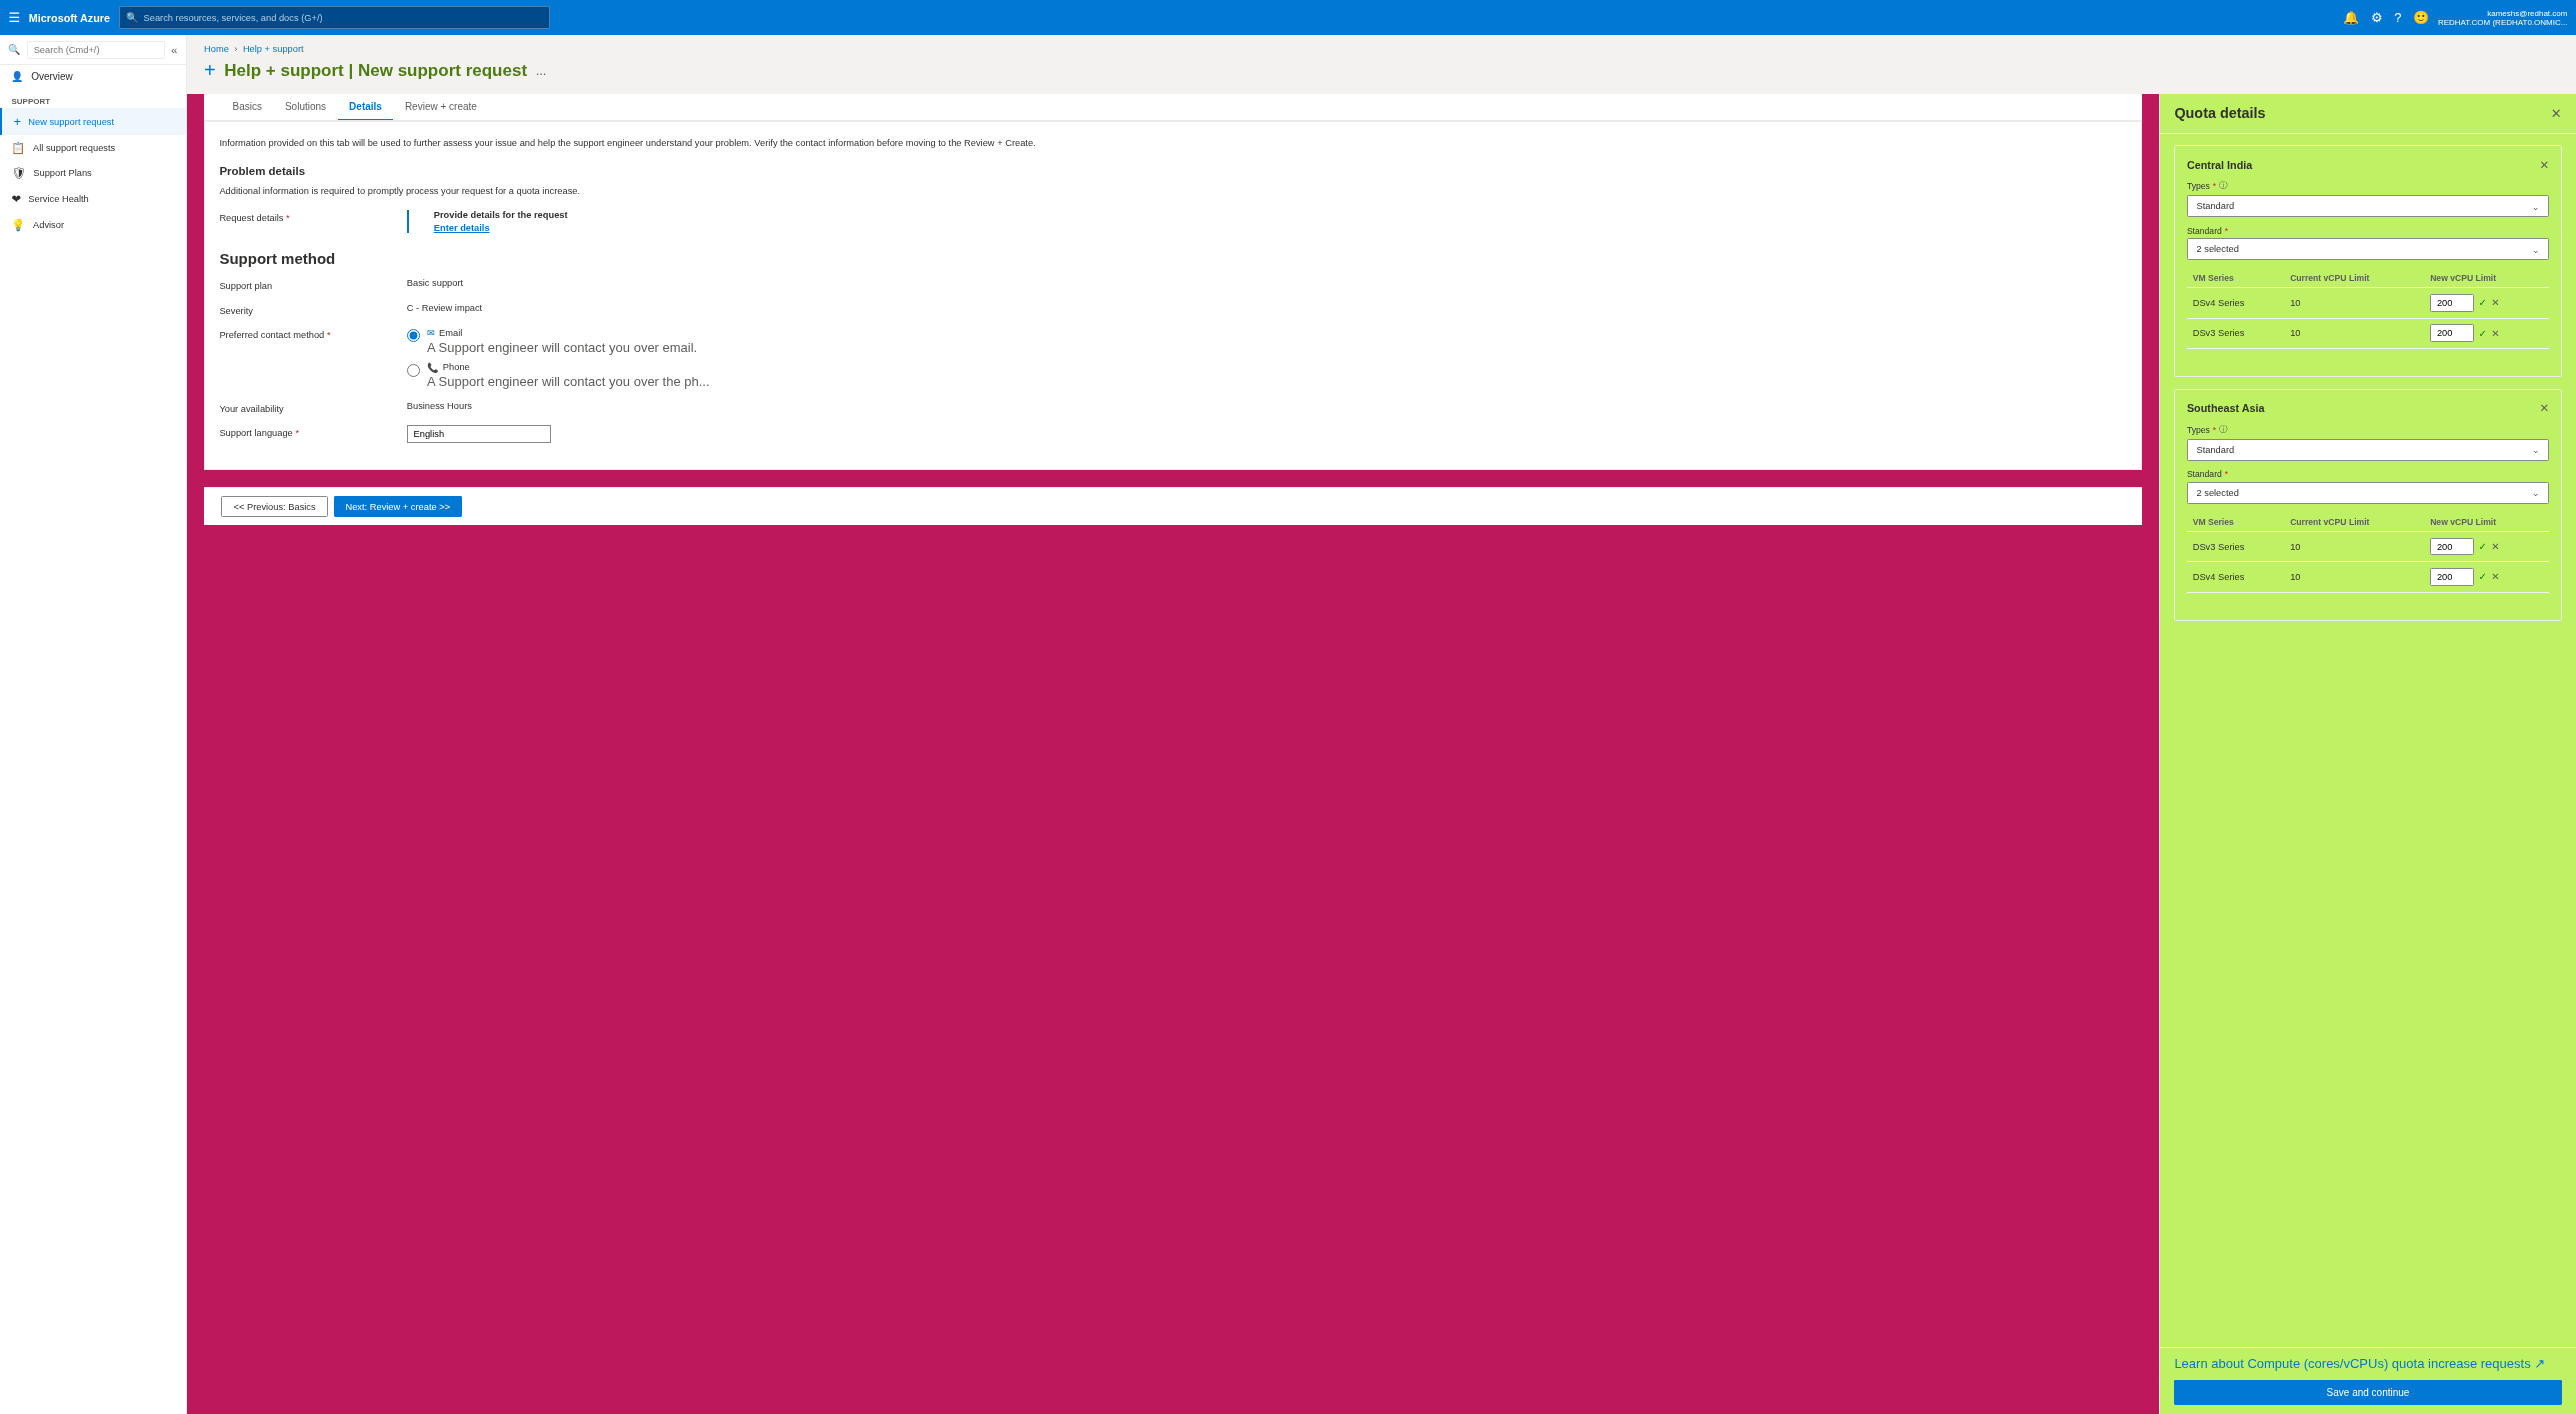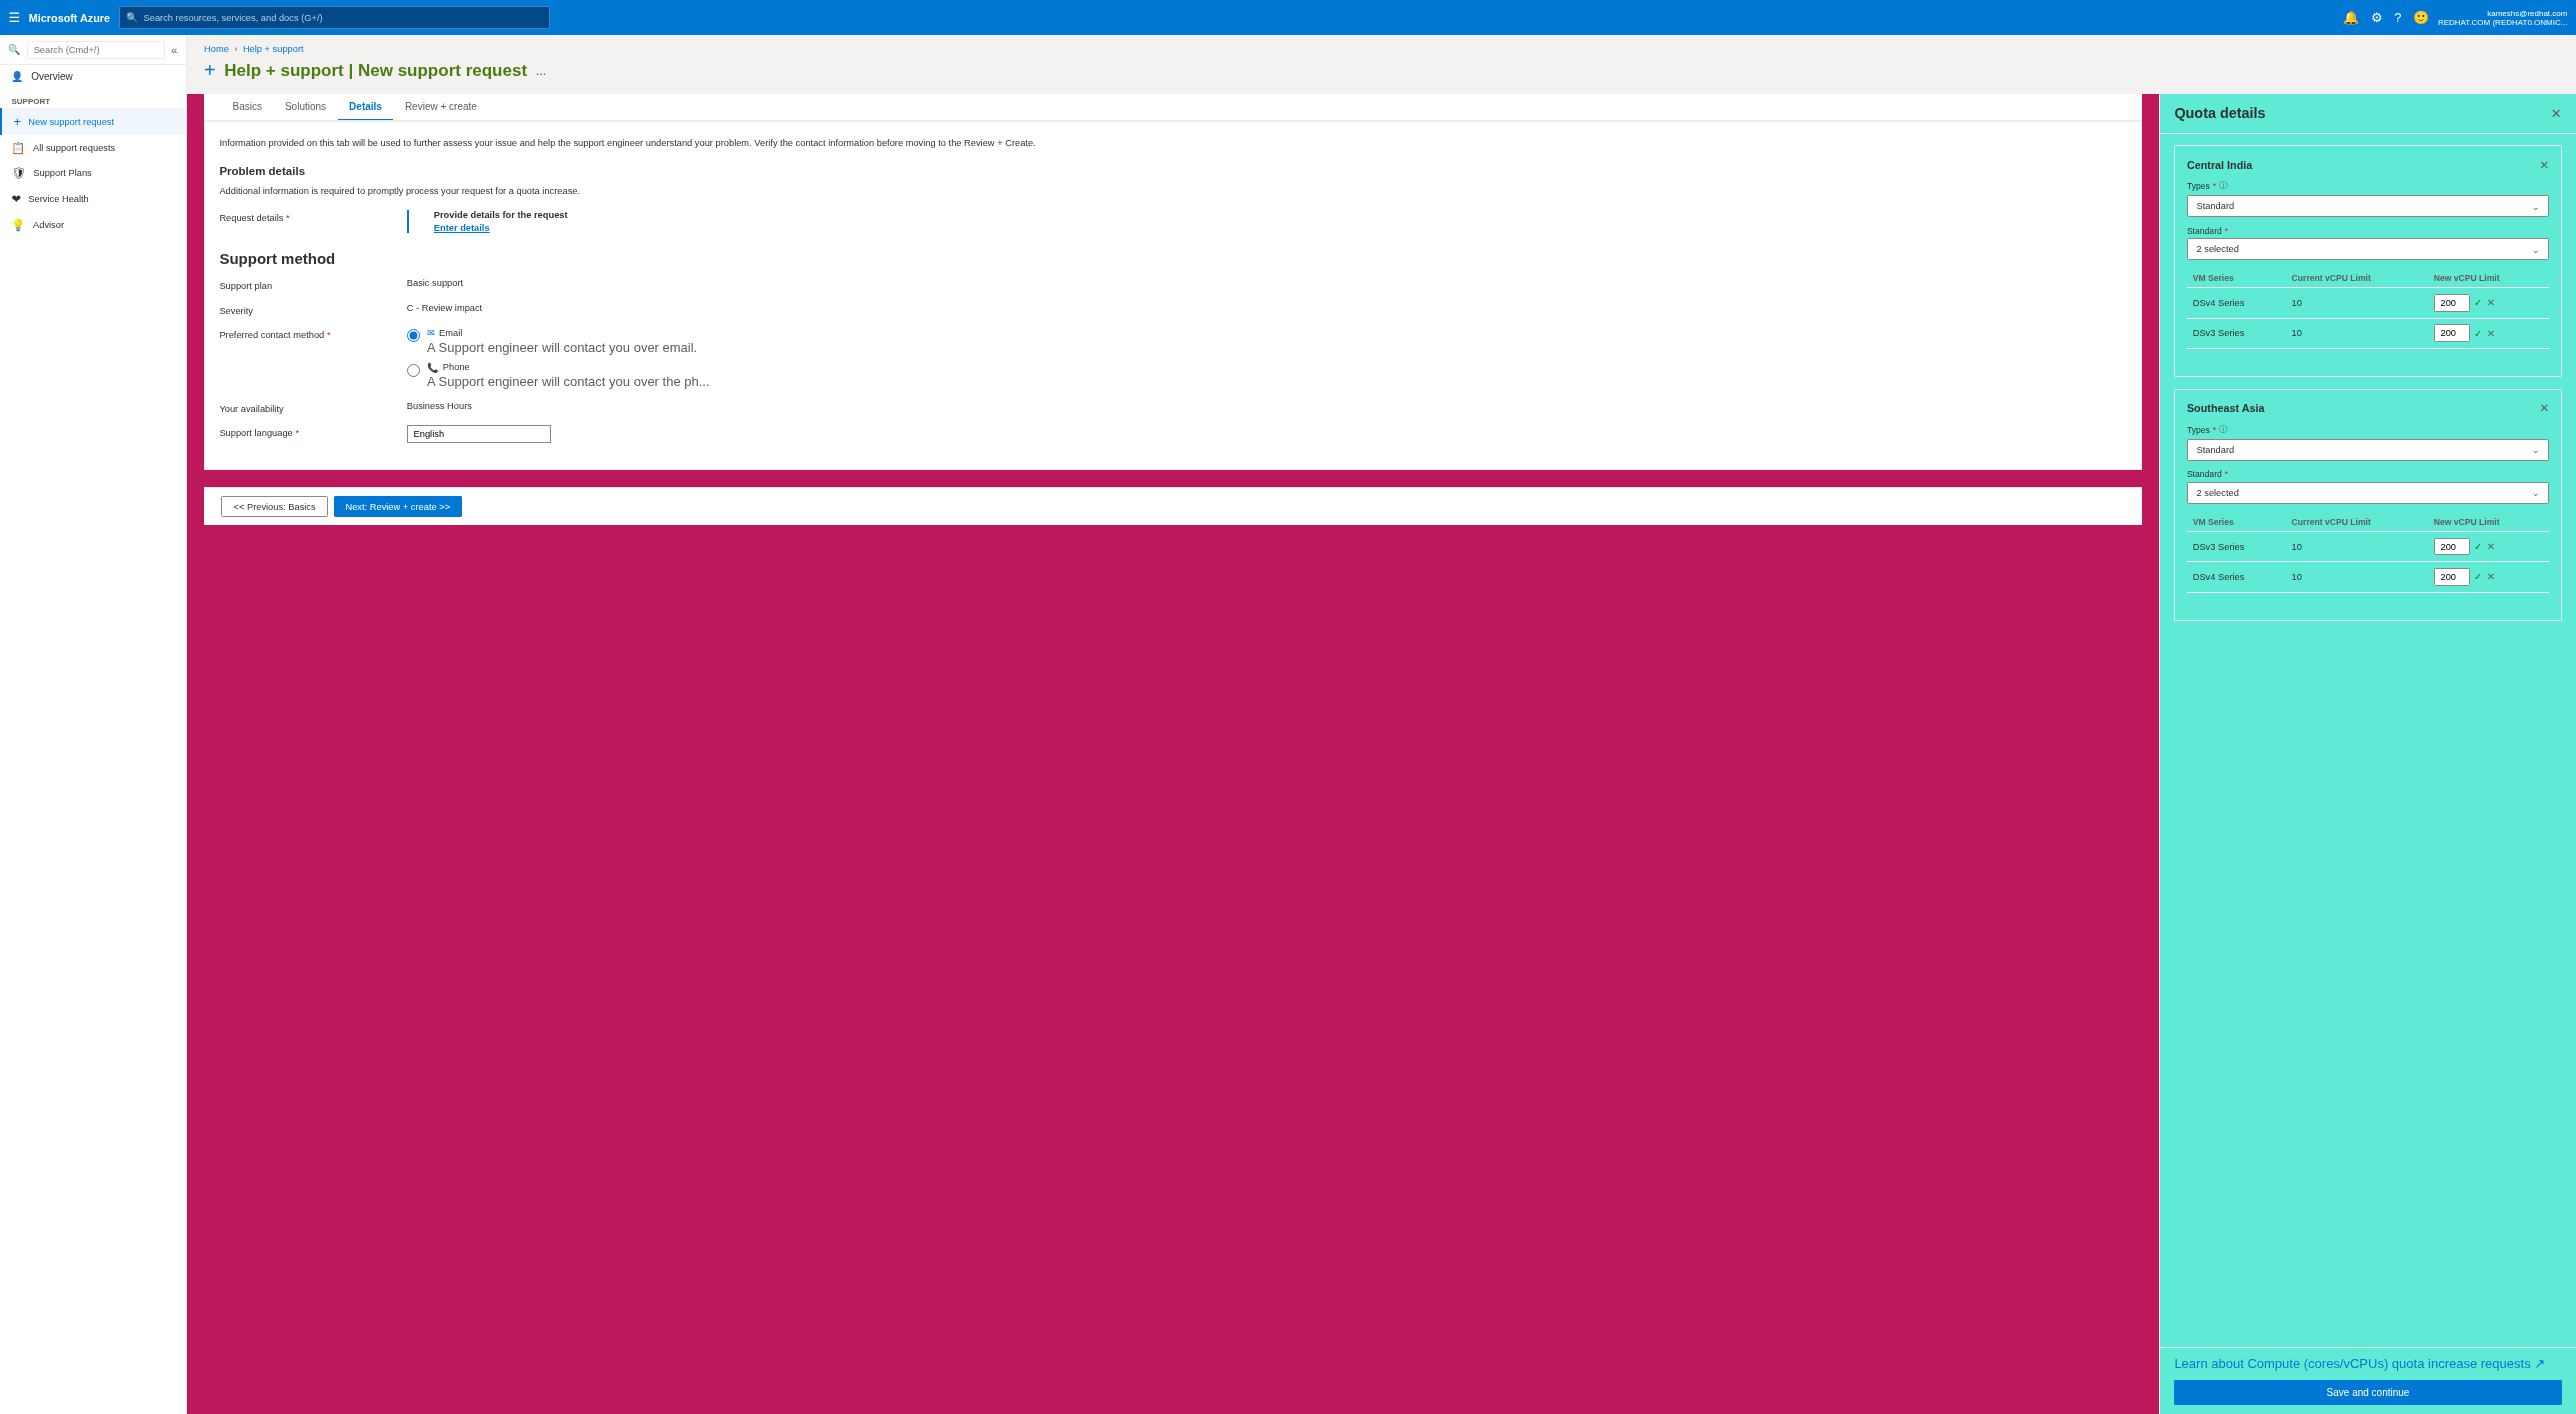--- a/index.html
+++ b/index.html
@@ -229,21 +229,21 @@
       border: none;
       padding: 4.3px 11.5px;
       font-size: 9.3px;
       cursor: pointer;
       border-radius: 1.4px;
     }
 
     
     .quota-panel {
       width: 417px;
-      background: #5eead4;
+      background: #bef264;
       border-left: 0.7px solid #edebe9;
       flex-shrink: 0;
       display: flex;
       flex-direction: column;
       overflow: hidden;
     }
     .quota-panel-header {
       display: flex;
       align-items: center;
       justify-content: space-between;
@@ -308,21 +308,21 @@
     .vm-table td {
       padding: 5.8px 5.8px;
       font-size: 9.3px;
       border-bottom: 0.7px solid #f3f2f1;
     }
     .vm-input {
       border: 0.7px solid #8a8886;
       border-radius: 1.4px;
       padding: 2.9px 5.8px;
       font-size: 9.3px;
-      width: 36px;
+      width: 44px;
     }
     .vm-input-wrapper {
       display: flex;
       align-items: center;
       gap: 4.3px;
     }
     .check-icon { color: #107c10; font-size: 10px; }
     .x-icon { color: #605e5c; font-size: 10px; cursor: pointer; }
 
     .quota-footer {

